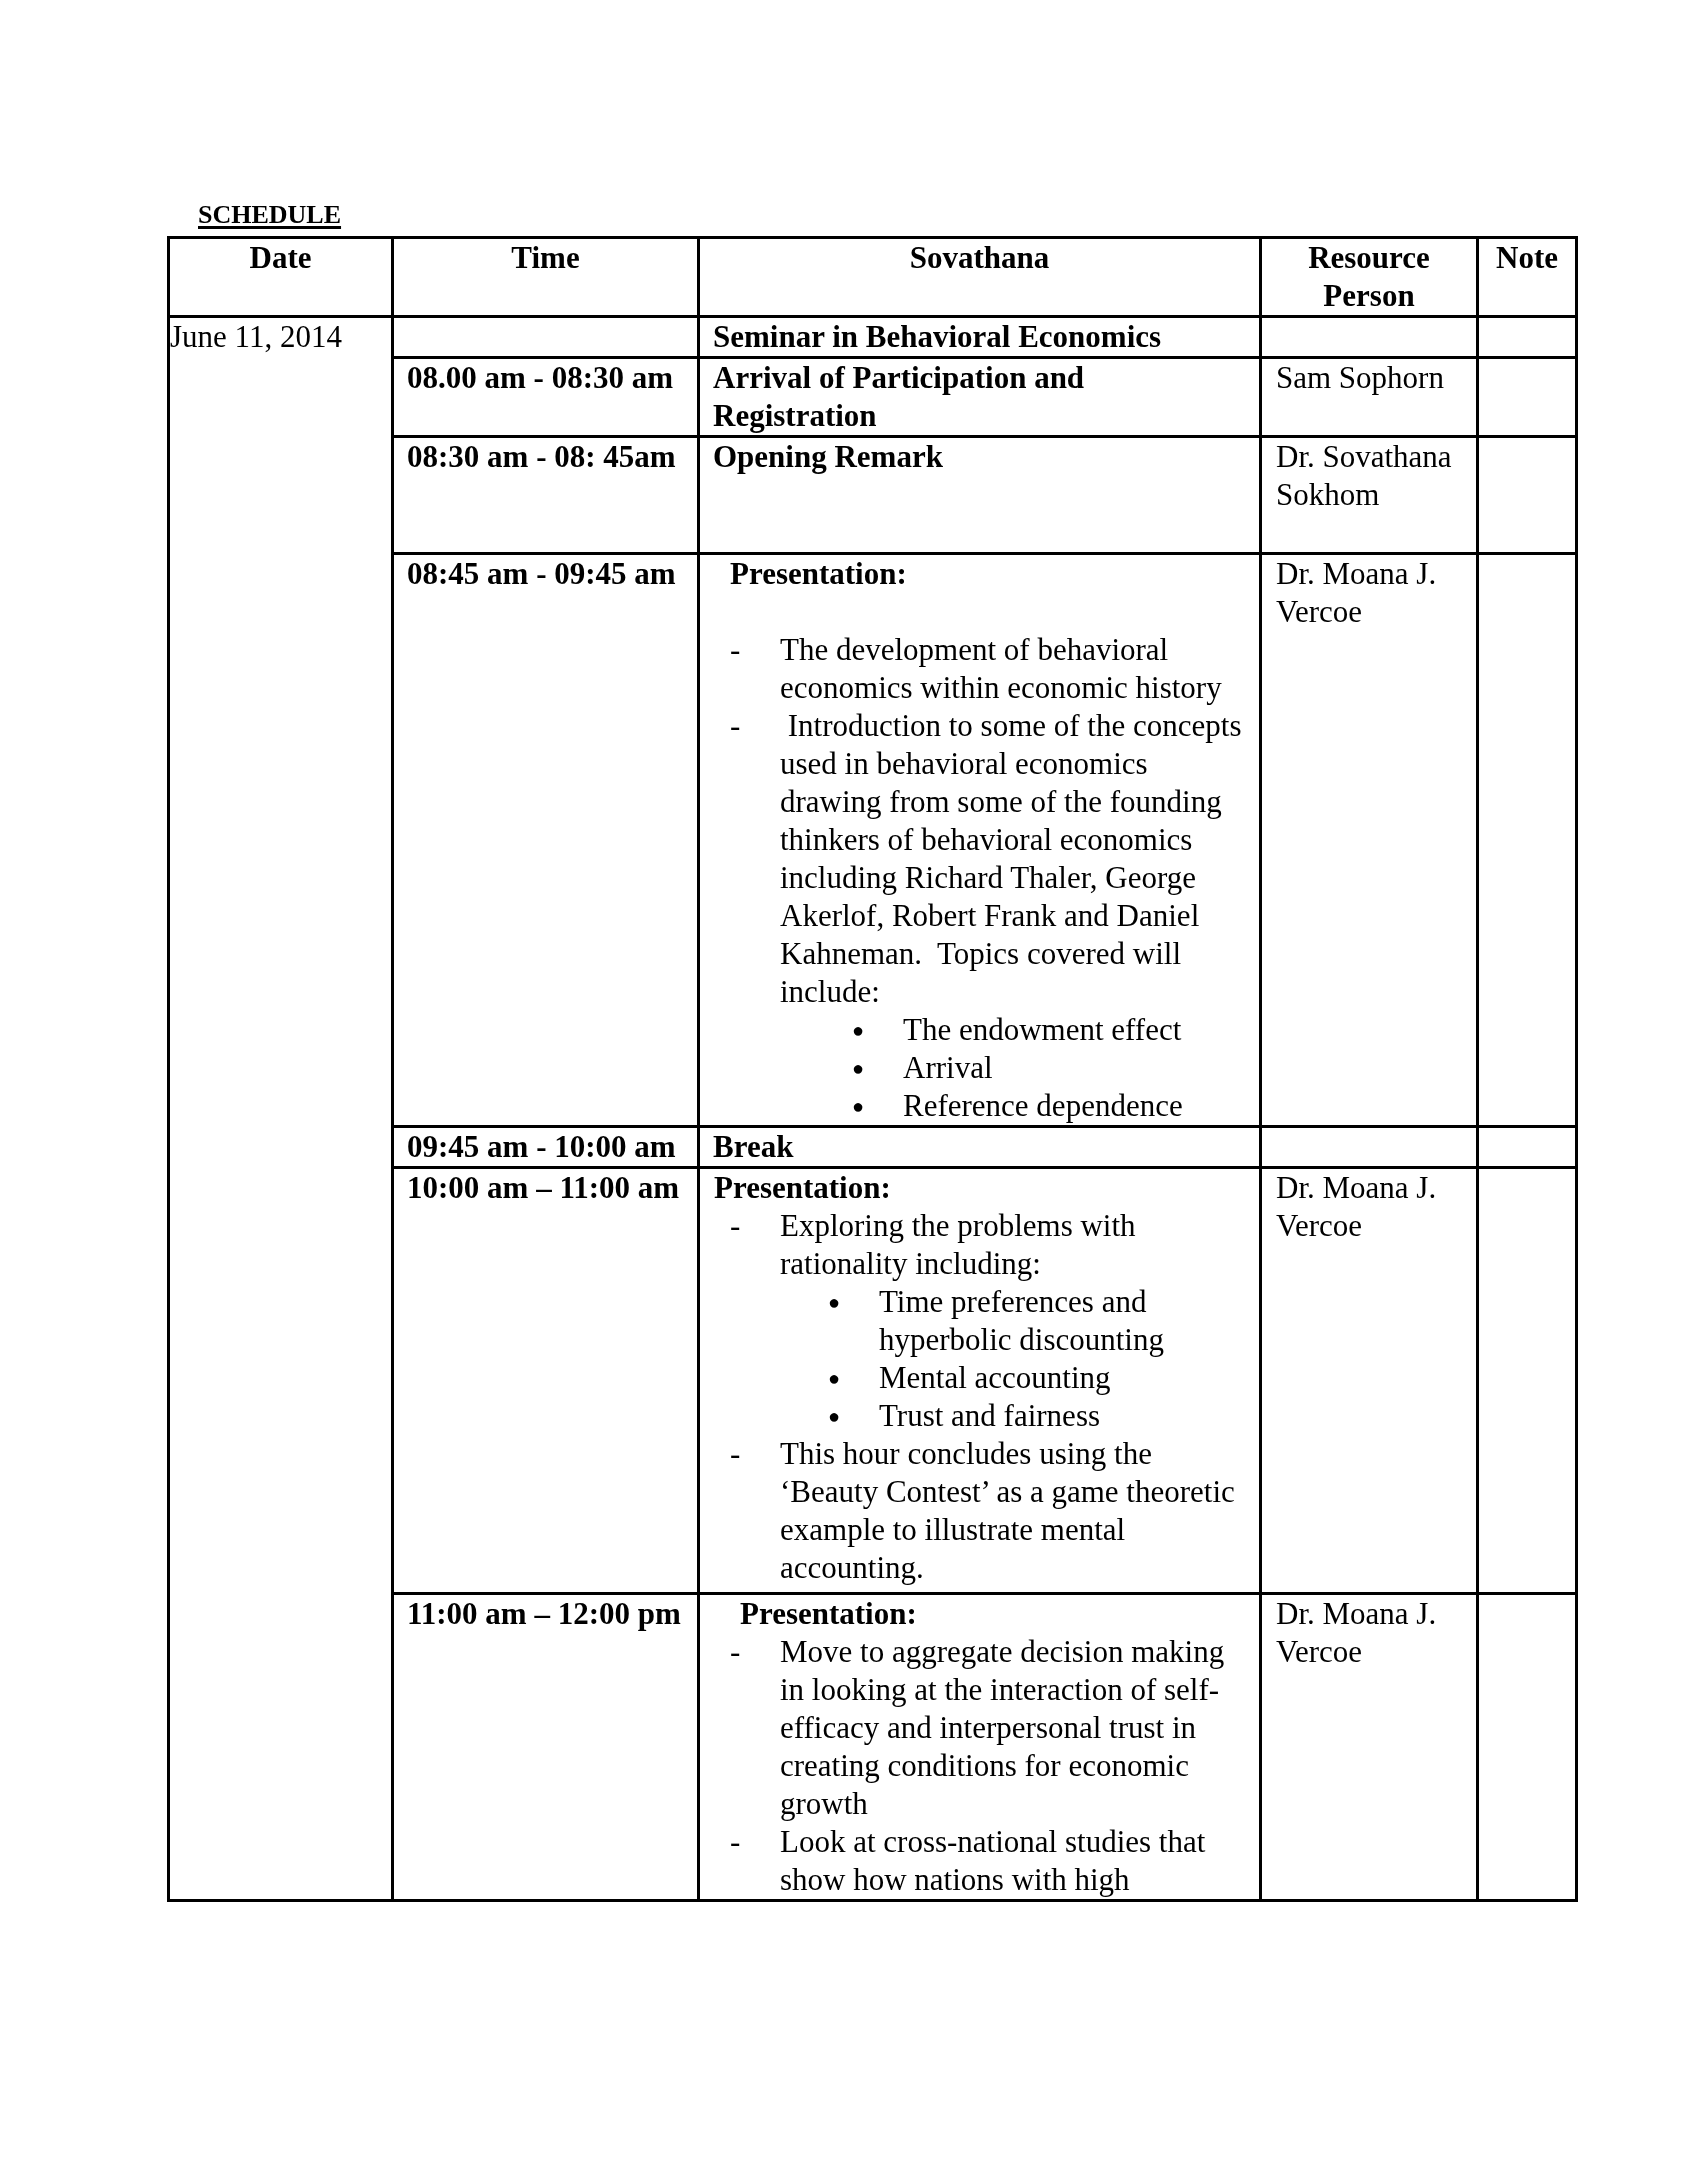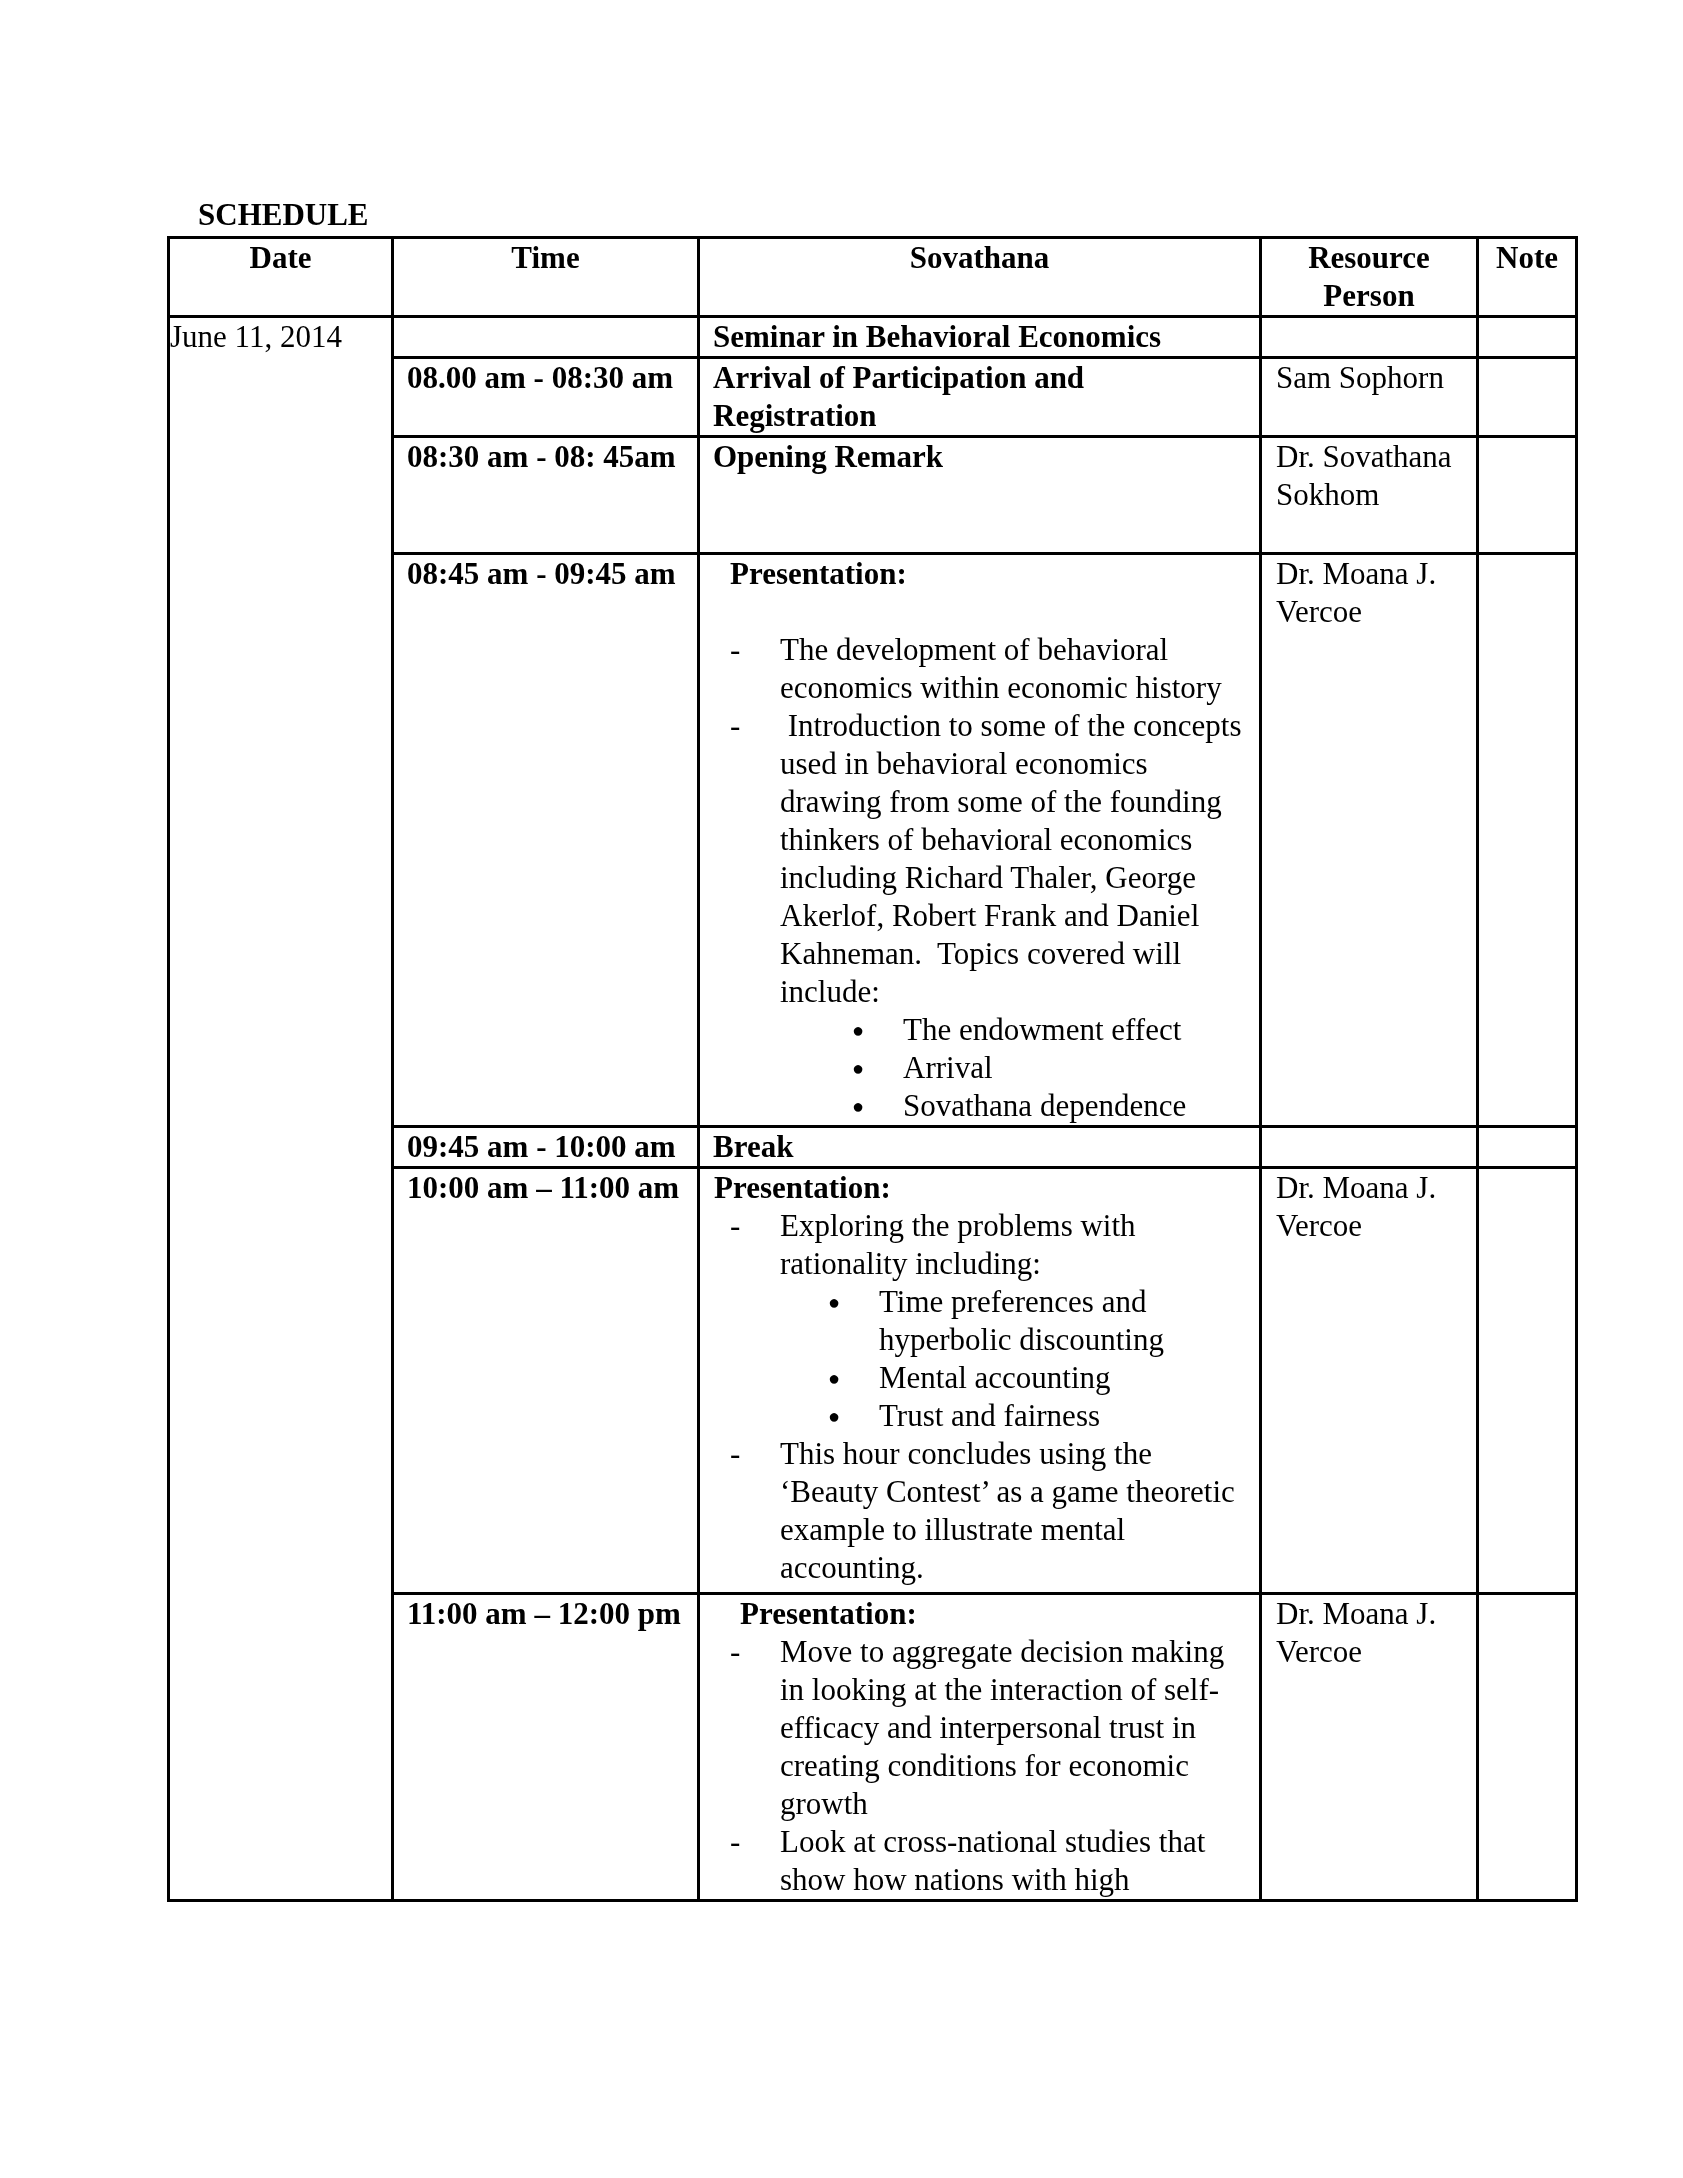--- a/index.html
+++ b/index.html
@@ -1,19 +1,19 @@
 <!DOCTYPE html>
 <html><head>
 <meta charset="utf-8">
 <style>
   html, body { margin: 0; padding: 0; background: #ffffff; }
   body { width: 1683px; height: 2178px; position: relative; overflow: hidden;
          font-family: "Liberation Serif", "DejaVu Serif", serif; color: #000; }
-  .heading { position: absolute; left: 198px; top: 196px; font-size: 31px; font-weight: bold;
-             text-decoration-thickness: 3px; text-underline-offset: 3px; line-height: 38px; }
+  .heading { position: absolute; left: 198px; top: 196px; font-size: 26px; font-weight: bold;
+             text-decoration: underline; text-decoration-thickness: 3px; text-underline-offset: 3px; line-height: 38px; }
   table.sched { position: absolute; left: 149px; top: 236px; border-collapse: collapse; table-layout: fixed; margin-left: 18px; }
   table.sched td, table.sched th { border: 3px solid #000; padding: 0; vertical-align: top;
       font-size: 31px; line-height: 38px; overflow: hidden; }
   table.sched th { font-weight: bold; text-align: center; }
   .c-date { width: 224px; } .c-time { width: 306px; } .c-act { width: 562px; } .c-res { width: 217px; } .c-note { width: 99px; }
   .date-cell { text-align: left; }
   .pad { padding-left: 13px !important; padding-right: 6px !important; font-weight: bold; }
   .pad-res { padding-left: 14px !important; padding-right: 4px !important; }
   .bold { font-weight: bold; }
   ul.dash, ul.dot { list-style: none; margin: 0; padding: 0; }
@@ -74,21 +74,21 @@
       <div class="blank"></div>
       <ul class="dash" style="margin-left:-30px">
         <li>
           <span>The development of behavioral economics within economic history</span>
         </li>
         <li>
           <span style="white-space:pre-wrap"> Introduction to some of the concepts used in behavioral economics drawing from some of the founding thinkers of behavioral economics including Richard Thaler, George Akerlof, Robert Frank and Daniel Kahneman.  Topics covered will include:</span>
           <ul class="dot" style="margin-left:-80px; padding-left:104px;">
             <li>The endowment effect</li>
             <li>Arrival</li>
-            <li>Sovathana dependence</li>
+            <li>Reference dependence</li>
           </ul>
         </li>
       </ul>
     </td>
     <td class="pad-res">Dr. Moana J. Vercoe</td>
     <td></td>
   </tr>
 
   <tr style="height:39px">
     <td class="pad">09:45 am - 10:00 am</td>

